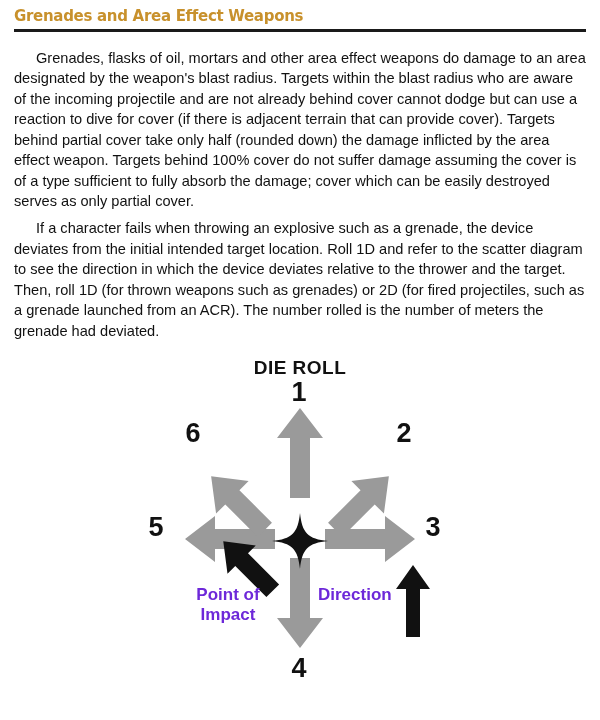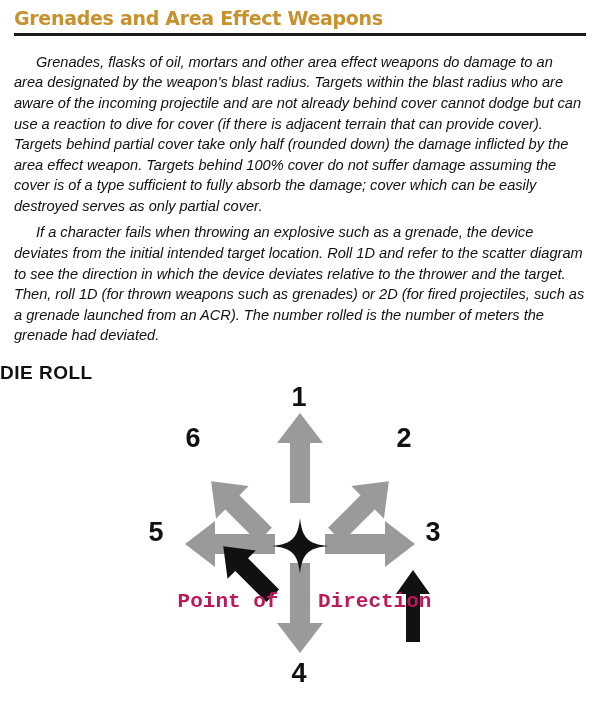--- a/index.html
+++ b/index.html
@@ -18,59 +18,59 @@
   .page {
     width: 600px;
     height: 720px;
     position: relative;
     box-sizing: border-box;
     padding: 0 14px;
   }
   .section-title {
     font-family: "DejaVu Sans", sans-serif;
     font-weight: bold;
-    font-size: 19px;
+    font-size: 15px;
     letter-spacing: -0.3px;
     color: #c8912c;
     margin: 8px 0 0 0;
     padding: 0 0 4px 0;
     line-height: 1.1;
   }
   .rule-line {
     height: 3px;
     background: #1a1a1a;
     width: 100%;
     margin: 0 0 10px 0;
   }
   p.body-text {
     font-size: 14.6px;
     line-height: 1.41;
     margin: 16px 0 0 0;
     text-indent: 22px;
     color: #111111;
     text-align: left;
-    font-style: italic;
   }
   p.body-text + p.body-text {
     margin-top: 6px;
   }
 
   
   .diagram {
     position: relative;
     width: 600px;
     height: 350px;
     margin-left: -14px;
     margin-top: 12px;
   }
   .die-roll-label {
     position: absolute;
     top: 4px;
     left: 0;
     width: 600px;
+    text-align: center;
     font-weight: bold;
     font-size: 19px;
     letter-spacing: 0.5px;
     color: #111111;
   }
   .num {
     position: absolute;
     font-weight: bold;
     font-size: 27px;
     color: #111111;
@@ -99,24 +99,23 @@
     top: 178px;
   }
   .throw-arrow {
     position: absolute;
     left: 396px;
     top: 212px;
   }
   .caption {
     position: absolute;
     font-weight: bold;
-    font-size: 21px;
+    font-size: 17px;
     line-height: 1.18;
-    color: #be185d;
-    font-family: Liberation Mono, monospace;
+    color: #6d28d9;
   }
   .caption-impact {
     left: 158px;
     top: 232px;
     width: 140px;
     text-align: center;
   }
   .caption-throw {
     left: 318px;
     top: 232px;
@@ -184,19 +183,20 @@
 
     <div class="num num-1">1</div>
     <div class="num num-2">2</div>
     <div class="num num-3">3</div>
     <div class="num num-4">4</div>
     <div class="num num-5">5</div>
     <div class="num num-6">6</div>
 
     <div class="caption caption-impact">
       <div>Point of</div>
+      <div>Impact</div>
     </div>
     <div class="caption caption-throw">
       <div>Direction</div>
     </div>
 
   </div>
 </div>
 
 </body></html>

